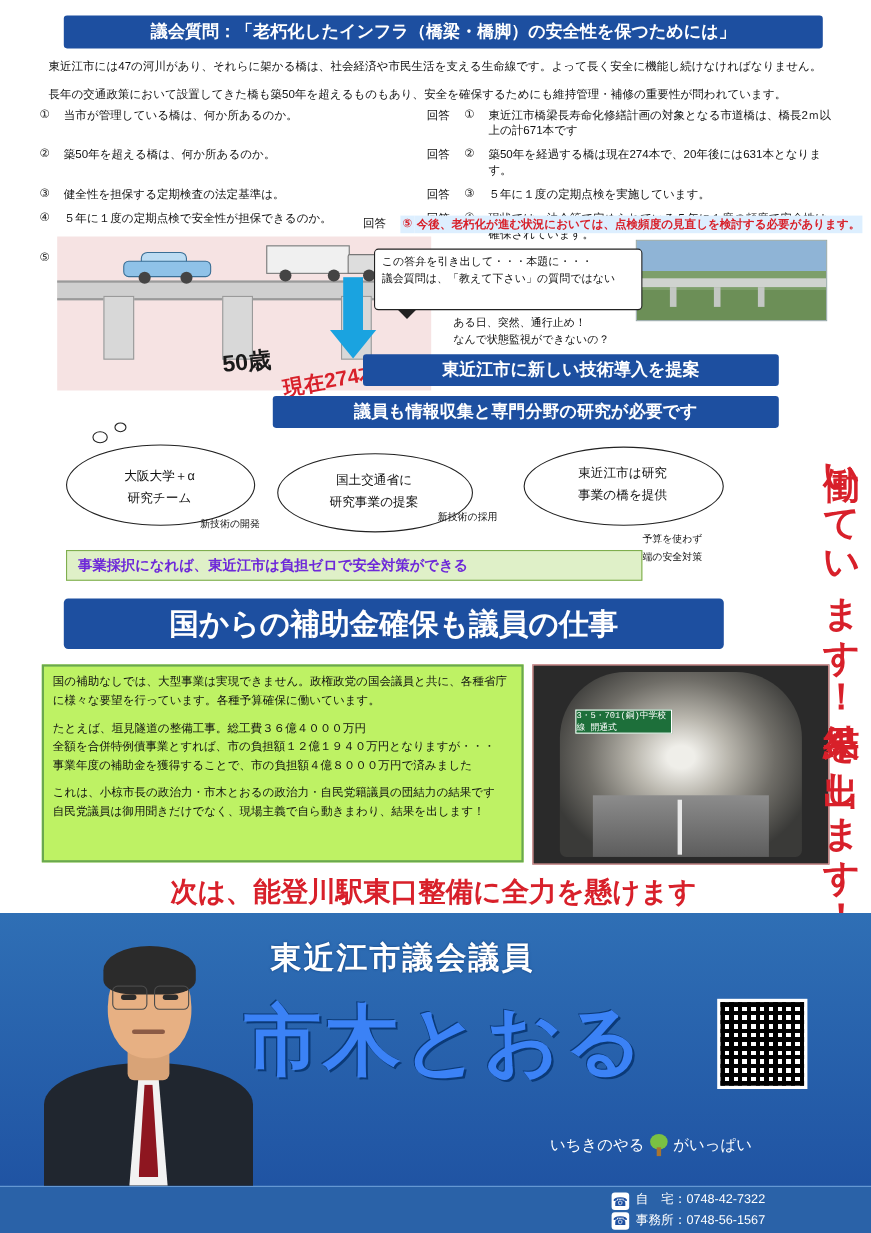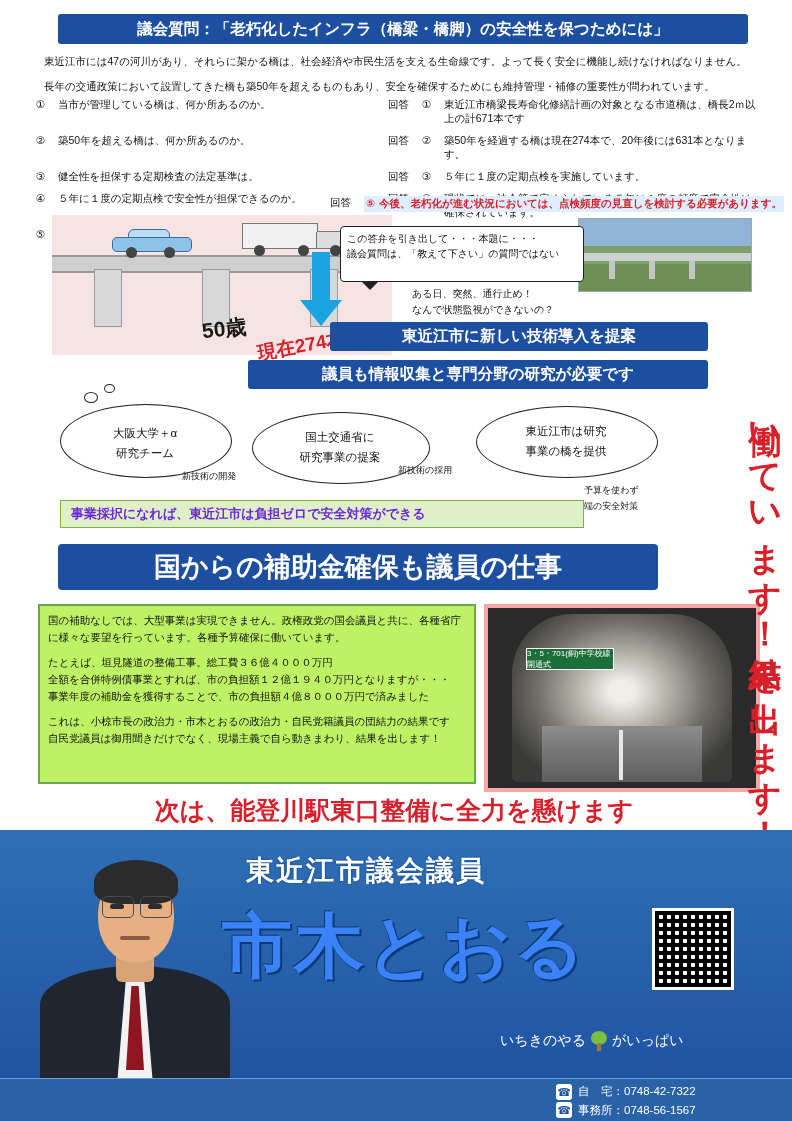--- a/index.html
+++ b/index.html
@@ -90,21 +90,21 @@
   
   .sec-title{position:absolute;left:58px;top:544px;width:600px;height:46px;background:#1d4fa0;color:#fff;
     display:flex;align-items:center;justify-content:center;font-size:27px;font-weight:bold;border-radius:4px;}
 
   
   .greenbox{position:absolute;left:38px;top:604px;width:438px;height:180px;background:#bef264;border:2px solid #6aa84f;
     font-size:10.5px;line-height:1.62;padding:6px 8px;box-sizing:border-box;}
   .greenbox p{margin:0 0 8px 0;}
 
   
-  .tunnel{position:absolute;left:484px;top:604px;width:268px;height:180px;background:#2a2a2a;overflow:hidden;border:4px solid #fca5a5;}
+  .tunnel{position:absolute;left:484px;top:604px;width:268px;height:180px;background:#2a2a2a;overflow:hidden;border:1px solid #fca5a5;font-family:Liberation Mono, monospace;}
   .tun-arch{position:absolute;left:24px;top:6px;width:220px;height:168px;background:radial-gradient(ellipse at 50% 46%,#efeee9 0 8%,#b9b6ad 28%,#6f6d67 55%,#3a3a38 80%);border-radius:60px 60px 6px 6px;}
   .tun-road{position:absolute;left:54px;top:118px;width:160px;height:56px;background:linear-gradient(#8c8c8c,#5d5d5d);}
   .tun-line{position:absolute;left:131px;top:122px;width:4px;height:50px;background:#e8e8e8;}
   .tun-sign{position:absolute;left:38px;top:40px;width:86px;height:20px;background:#1d6f3a;border:1px solid #fff;color:#fff;font-size:8px;display:flex;align-items:center;justify-content:center;}
 
   
   .red-line{position:absolute;left:74px;top:793px;width:640px;height:34px;color:#d8202a;font-size:25px;font-weight:bold;display:flex;align-items:center;justify-content:center;}
 
   
   .vert{position:absolute;right:10px;top:398px;width:56px;height:590px;color:#d8202a;font-weight:bold;font-size:33px;

